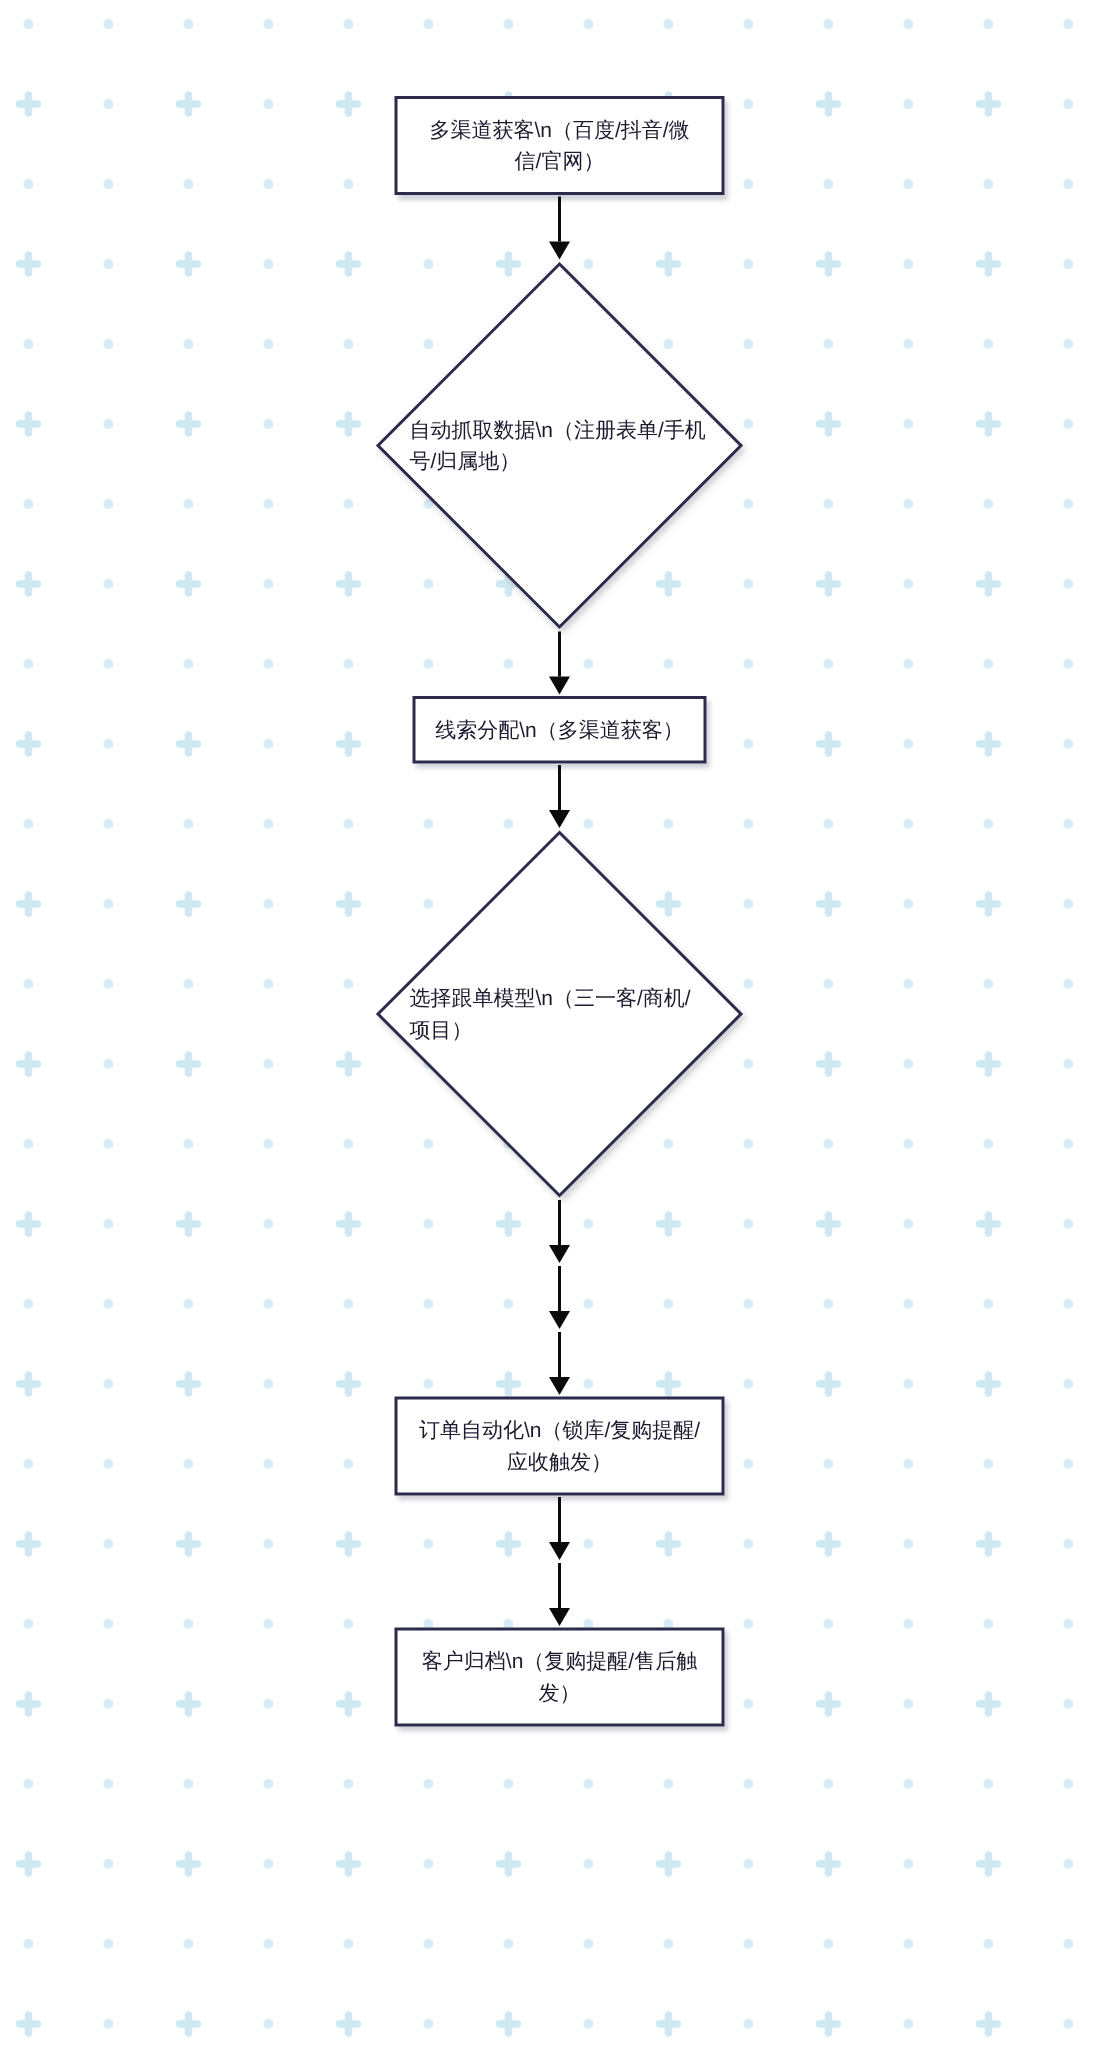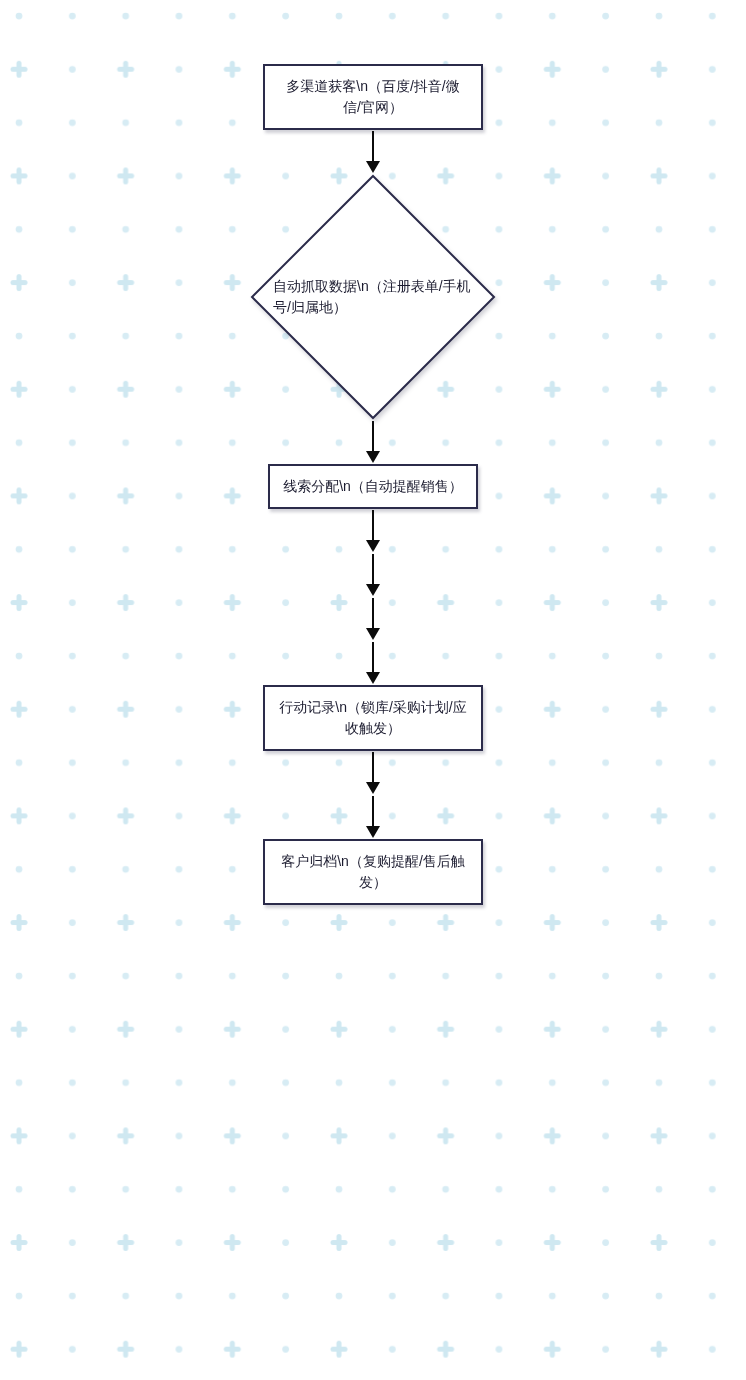--- a/index.html
+++ b/index.html
@@ -109,48 +109,54 @@
       </svg>
       <div class="label">自动抓取数据\n（注册表单/手机号/归属地）</div>
     </div>
 
     <div class="arrow">
       <div class="line"></div>
       <div class="head"></div>
     </div>
 
     <div class="node rect">
-      <span class="label">线索分配\n（自动提醒销售）</span>
+      <span class="label">线索分配\n（多渠道获客）</span>
+    </div>
+
+    <div class="arrow">
+      <div class="line"></div>
+      <div class="head"></div>
+    </div>
+
+    <div class="node diamond">
+      <svg width="246" height="246" viewBox="0 0 246 246">
+        <polygon points="123,2 244,123 123,244 2,123"></polygon>
+      </svg>
+      <div class="label">选择跟单模型\n（三一客/商机/项目）</div>
     </div>
 
     <div class="arrow">
       <div class="line"></div>
       <div class="head"></div>
     </div>
 
 
     <div class="arrow">
       <div class="line"></div>
       <div class="head"></div>
     </div>
 
 
     <div class="arrow">
       <div class="line"></div>
       <div class="head"></div>
     </div>
 
-
-    <div class="arrow">
-      <div class="line"></div>
-      <div class="head"></div>
-    </div>
-
     <div class="node rect">
-      <span class="label">行动记录\n（锁库/采购计划/应收触发）</span>
+      <span class="label">订单自动化\n（锁库/复购提醒/应收触发）</span>
     </div>
 
     <div class="arrow">
       <div class="line"></div>
       <div class="head"></div>
     </div>
 
 
     <div class="arrow">
       <div class="line"></div>

